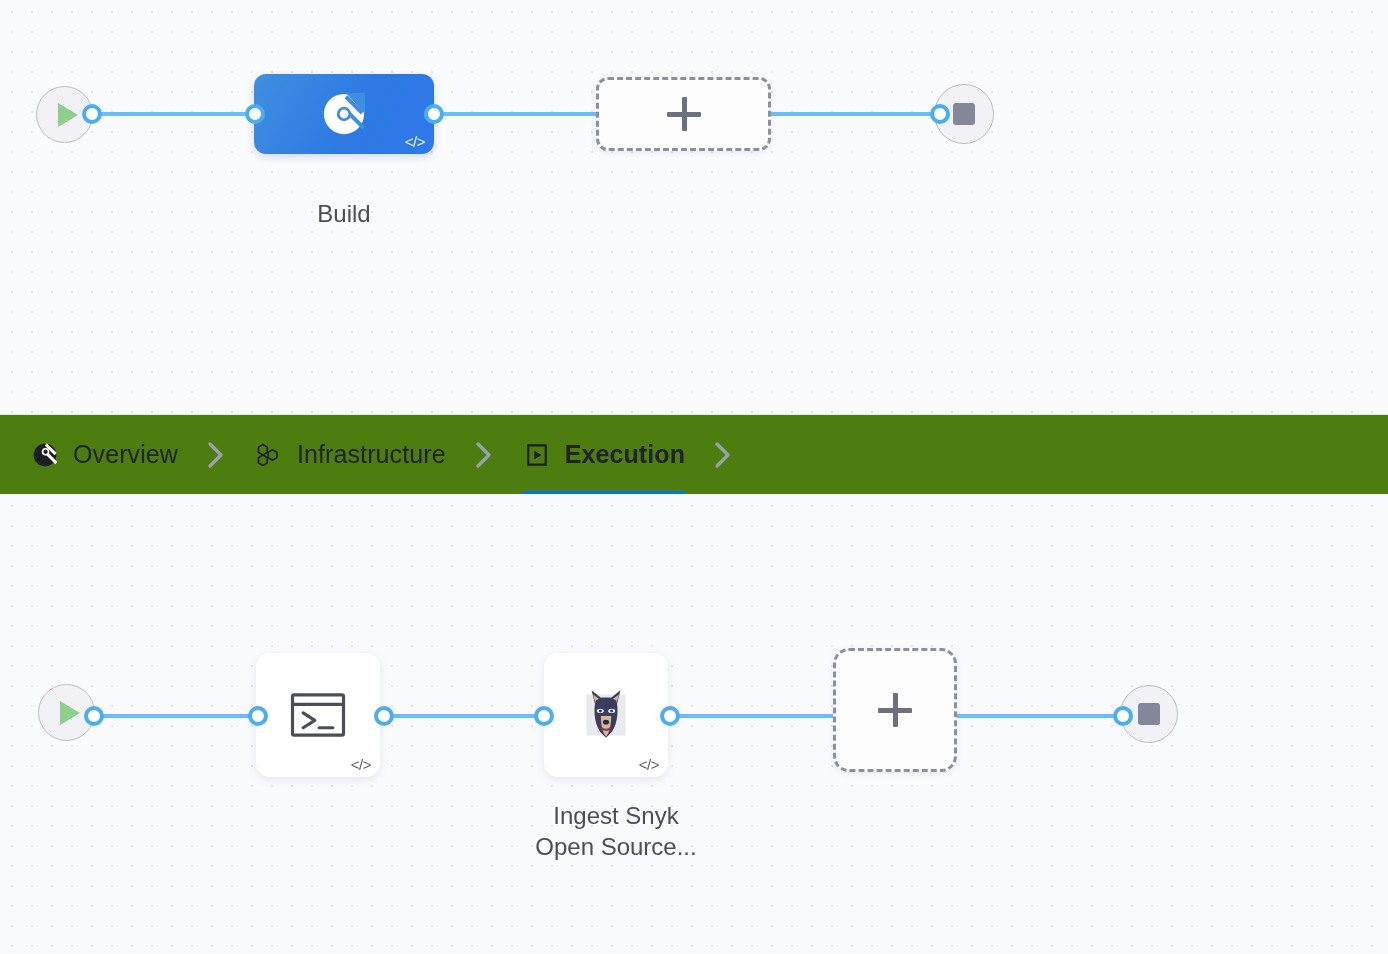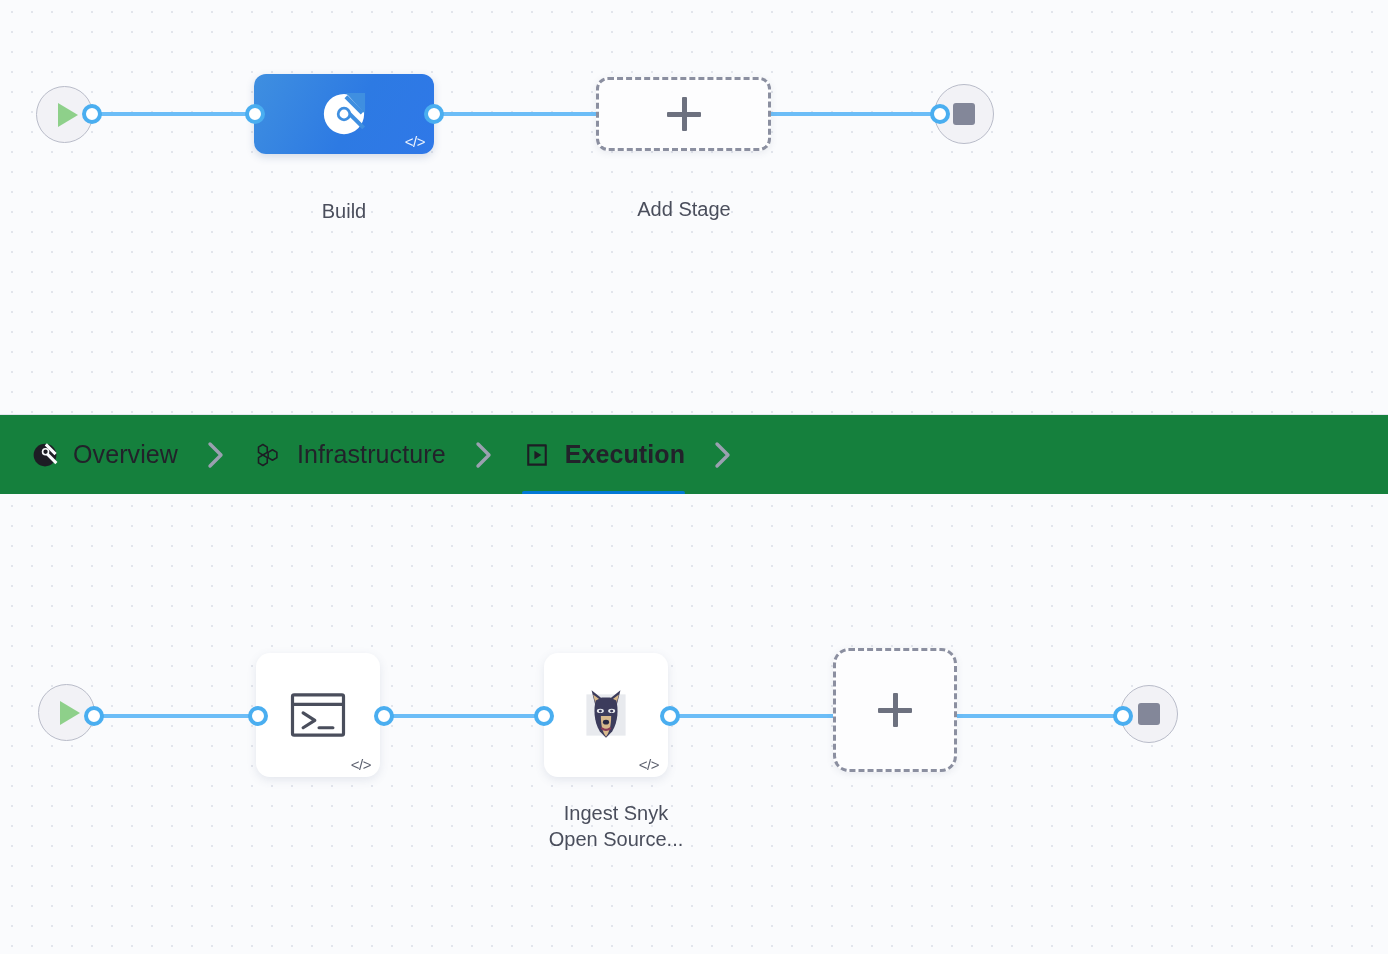--- a/index.html
+++ b/index.html
@@ -19,21 +19,21 @@
     background-size: 20px 20px;
     background-position: 2px 2px;
   }
   .canvas-top    { top: 0;   height: 414px; }
   .canvas-bottom { top: 494px; height: 460px; }
 
   
   .tabbar {
     position: absolute; left: 0; top: 414px;
     width: 1388px; height: 80px;
-    background: #15803d;
+    background: #4d7c0f;
     border-top: 1px solid #e4e6ef;
     display: flex; align-items: center;
     padding-left: 30px;
   }
   .tab {
     display: flex; align-items: center; gap: 13px;
     height: 80px;
     position: relative;
     cursor: pointer;
   }
@@ -51,21 +51,21 @@
     border-radius: 2px;
   }
   .tab-sep {
     width: 76px; display: flex; align-items: center; justify-content: center;
     color: #9aa0b0;
   }
   .tab-icon { display: flex; align-items: center; justify-content: center; width: 30px; height: 30px; }
   .nlabel {
     position: absolute;
     text-align: center;
-    font-size: 20px;
+    font-size: 24px;
     color: #4a4e5c;
     line-height: 1.3;
     white-space: pre-line;
     pointer-events: none;
   }
 
   .edge {
     position: absolute;
     height: 4px;
     background: #6cbdf7;
@@ -167,21 +167,20 @@
       </svg>
       <span class="code-badge">&lt;/&gt;</span>
     </div>
     <div class="port" style="left:245px; top:104px;"></div>
     <div class="port" style="left:424px; top:104px;"></div>
     <div class="nlabel" style="left:234px; top:198px; width:220px;">Build</div>
 
     <div class="add-box" style="left:596px; top:77px; width:175px; height:74px; border-radius:12px;">
       <div class="plus"></div>
     </div>
-    <div class="nlabel" style="left:574px; top:196px; width:220px;">Add Stage</div>
 
     <div class="term" style="left:934px; top:84px; width:60px; height:60px;">
       <div class="stop-sq"></div>
     </div>
     <div class="port" style="left:930px; top:104px;"></div>
   </div>
 
   <div class="tabbar">
 
     <div class="tab">

